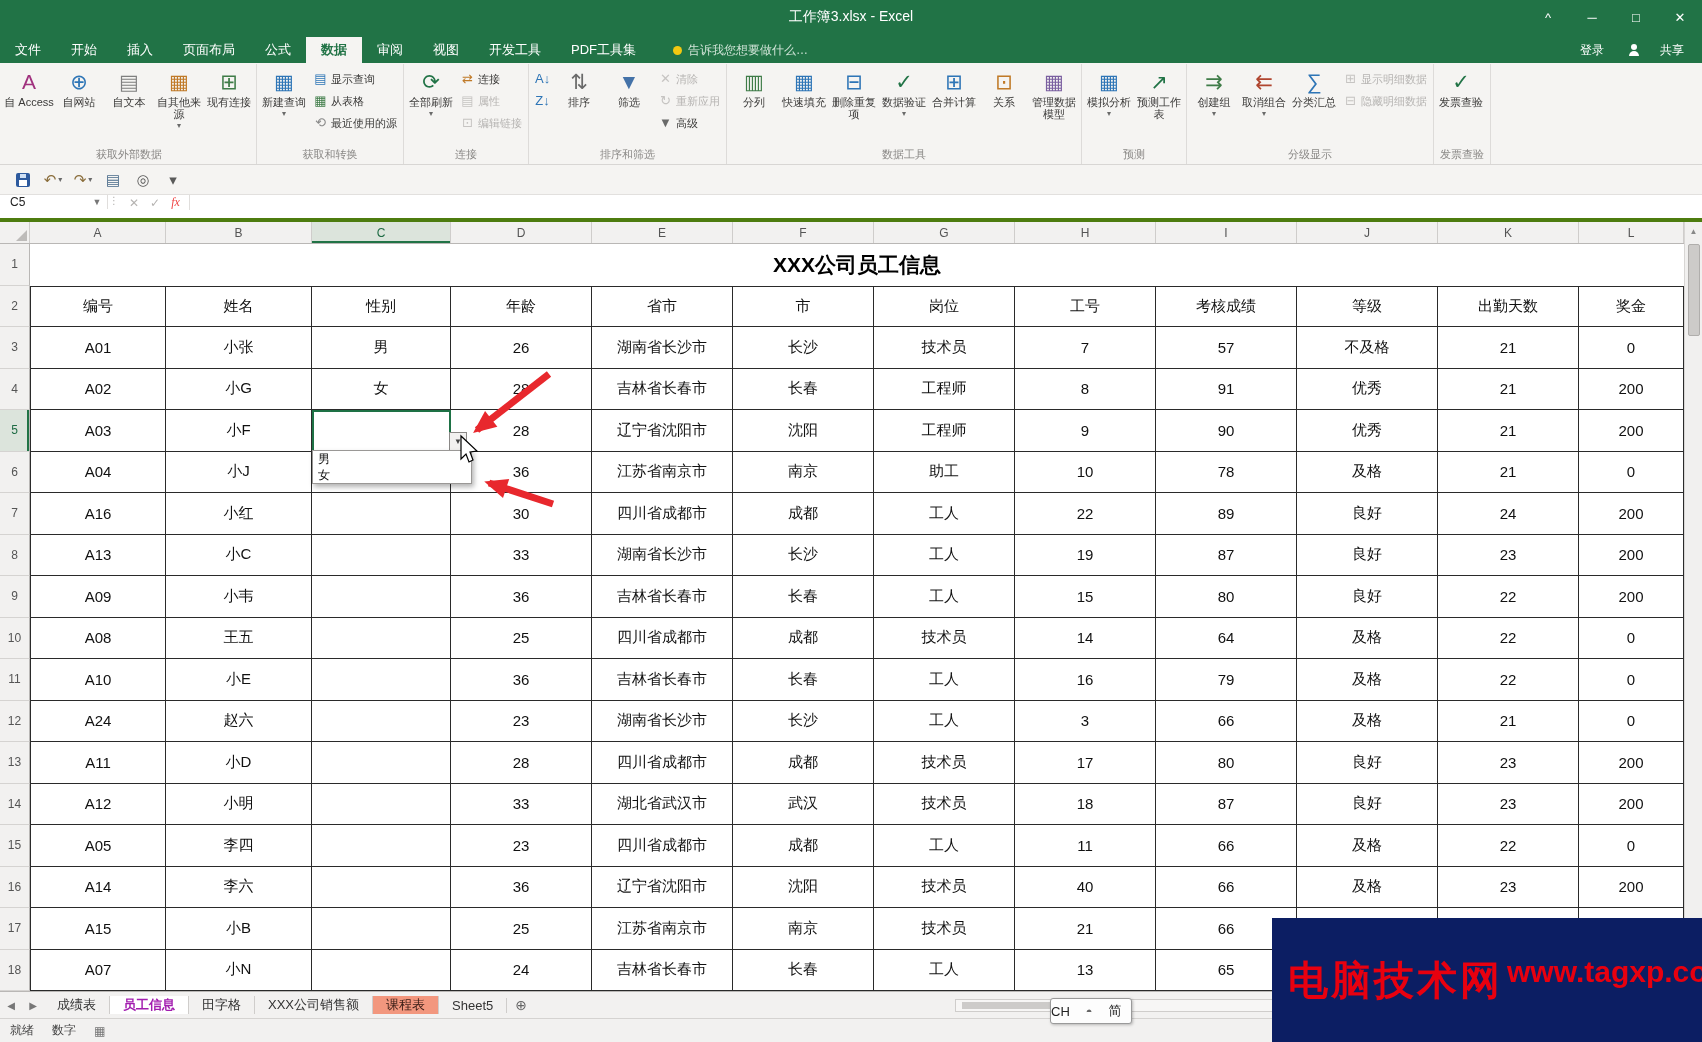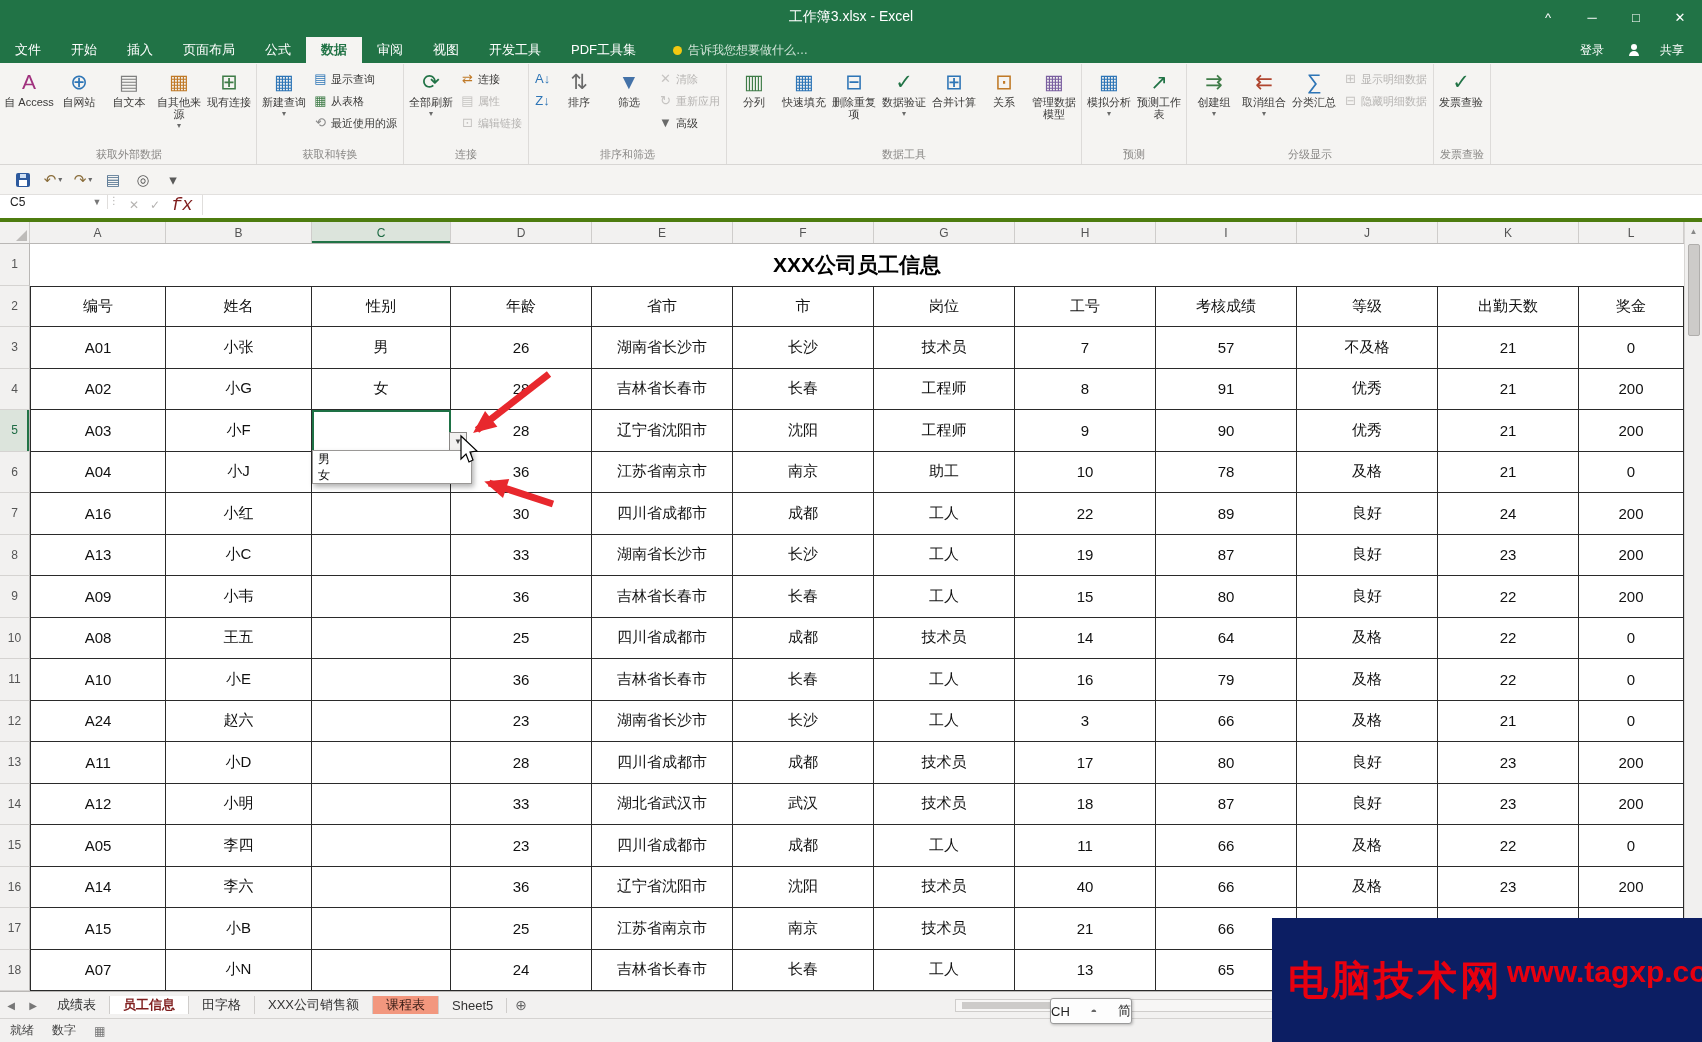--- a/index.html
+++ b/index.html
@@ -48,21 +48,21 @@
   .floppy::before{content:'';position:absolute;left:4px;top:1px;width:6px;height:4px;background:#cfe0f5}
   .floppy::after{content:'';position:absolute;left:3px;bottom:1px;width:8px;height:6px;background:#fff}
 
   
   .fbar{height:27px;flex:none;background:#fff;border-bottom:4px solid #4d7c0f;display:flex;align-items:flex-start}
   .namebox{width:108px;display:flex;align-items:center;padding-left:10px;font-size:12px;color:#222;border-right:1px solid #e0dedc}
   .nb-dd{margin-left:auto;width:20px;text-align:center;color:#777;font-size:9px}
   .fsplit{width:12px;display:flex;align-items:center;justify-content:center;color:#b5b3b1;font-size:10px}
   .fxarea{display:flex;align-items:center;gap:11px;padding:0 9px;border-right:1px solid #e0dedc}
   .fxb{font-size:12px;color:#b5b3b1}
-  .fxb.fx{font-family:Liberation Mono, monospace;font-style:italic;font-size:18px;color:#7f1d1d}
+  .fxb.fx{font-family:Liberation Serif, serif;font-style:italic;font-size:12px;color:#ef4444}
   .finput{flex:1;background:#fff}
 
   
   .sheet{flex:1;display:flex;min-height:0;background:#fff;position:relative}
   .gridcol{flex:1;display:flex;flex-direction:column;min-width:0}
   .colheads{height:22px;flex:none;display:grid;grid-template-columns:var(--cols);background:#f2f1f0;border-bottom:1px solid #b9b7b5}
   .colhead{display:flex;align-items:center;justify-content:center;font-size:12px;color:#555;border-right:1px solid #cfcdcb;position:relative;overflow:hidden}
   .colhead.sel{background:#dce4dc;color:#1e6b44;box-shadow:inset 0 -2px 0 #217346}
   .corner::after{content:'';position:absolute;right:2px;bottom:2px;border-left:11px solid transparent;border-bottom:11px solid #bdbbb9}
   .gridbody{flex:1;position:relative;min-height:0;overflow:hidden}
@@ -84,31 +84,31 @@
   .vscroll{width:18px;flex:none;background:#f1f0ef;border-left:1px solid #d8d6d4;display:flex;flex-direction:column;align-items:center}
   .vs-up,.vs-down{height:18px;display:flex;align-items:center;justify-content:center;font-size:8px;color:#888;width:100%}
   .vs-down{margin-top:auto}
   .vs-thumb{width:12px;height:92px;margin-top:4px;background:#cdcbc9;border:1px solid #b0aeac;border-radius:2px}
 
   
   .sheetbar{height:27px;flex:none;background:#f2f1f0;border-top:1px solid #b9b7b5;display:flex;align-items:stretch;position:relative}
   .snav{width:22px;display:flex;align-items:center;justify-content:center;color:#777;font-size:10px}
   .sheettabs{display:flex;align-items:center}
   .stab{display:flex;align-items:center;padding:0 13px;font-size:13px;color:#333;border-right:1px solid #cfcdcb;background:#f2f1f0;white-space:nowrap}
-  .stab.active{background:#fff;color:#7f1d1d;font-weight:bold}
+  .stab.active{background:#fff;color:#a21caf;font-weight:bold}
   .addsheet{width:28px;display:flex;align-items:center;justify-content:center;color:#666;font-size:14px}
   .hscroll{position:absolute;left:955px;top:7px;width:318px;height:13px;background:#f7f6f5;border:1px solid #cfcdcb}
   .hthumb{position:absolute;left:6px;top:2px;width:130px;height:7px;background:#cdcbc9}
 
   
   .statusbar{height:24px;flex:none;background:#f2f1f0;border-top:1px solid #d5d3d1;display:flex;align-items:center;gap:18px;padding-left:10px;font-size:12px;color:#444}
   .sb-icon{font-size:12px;color:#777}
 
   
-  .ime{position:absolute;left:1050px;bottom:18px;width:82px;height:26px;background:#fdfdfd;border:1px solid #9a9a9a;border-radius:3px;display:flex;align-items:center;justify-content:space-between;gap:16px;font-size:13px;color:#222;z-index:55;box-shadow:1px 1px 3px rgba(0,0,0,.25)}
+  .ime{position:absolute;left:1050px;bottom:18px;width:82px;height:26px;background:#fdfdfd;border:1px solid #9a9a9a;border-radius:3px;display:flex;align-items:center;justify-content:flex-start;gap:16px;font-size:13px;color:#222;z-index:55;box-shadow:1px 1px 3px rgba(0,0,0,.25)}
   .ime-ico{color:#666;font-size:11px}
 
   
   .watermark{position:absolute;right:0;bottom:0;width:430px;height:124px;background:#0c1e63;display:flex;align-items:center;padding:6px 8px 6px 16px;gap:12px;z-index:60}
   .wm-left{flex:1;display:flex;flex-direction:row;gap:4px}
   .wm-site{color:#e8000f;font-size:40px;font-weight:bold;letter-spacing:3px;line-height:46px;white-space:nowrap}
   .wm-url{color:#e8000f;font-size:30px;font-weight:bold;line-height:30px;white-space:nowrap}
   .wm-logo{width:152px;height:108px;flex:none;background:linear-gradient(180deg,#2a4fd0,#122a86);display:flex;align-items:center;justify-content:center;color:#fff;font-family:"Liberation Serif","DejaVu Serif",serif;font-weight:bold;font-size:56px;box-shadow:inset 0 0 0 3px #1b3aa6}
 </style>
 </head>

